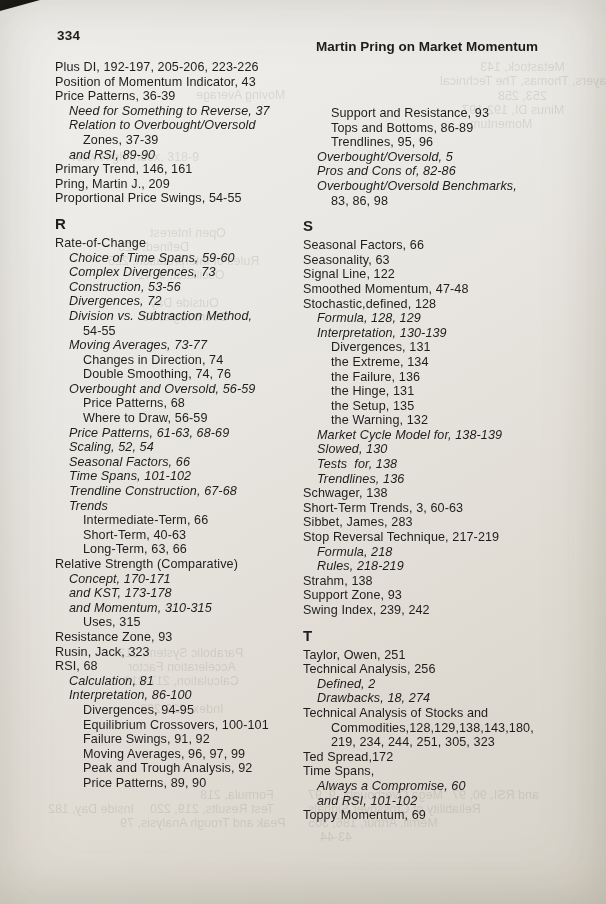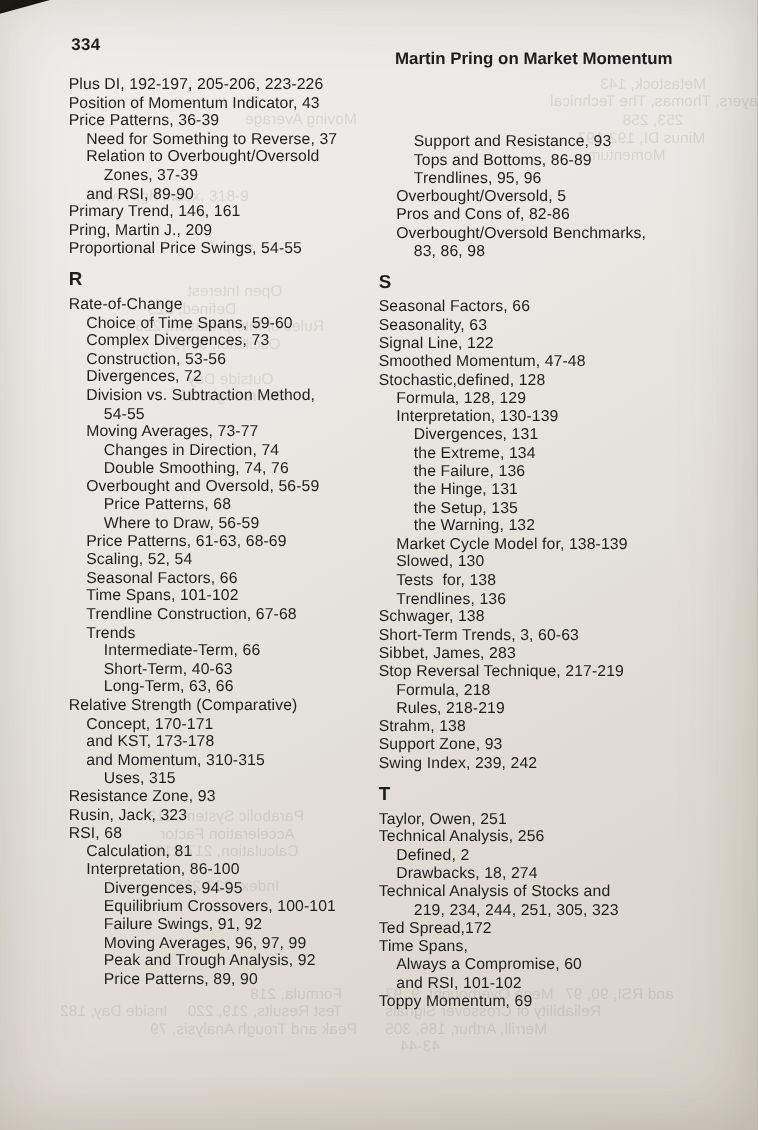--- a/index.html
+++ b/index.html
@@ -16,21 +16,21 @@
     position:absolute;top:0;left:0;width:0;height:0;
     border-top:11px solid #111;border-right:40px solid transparent;
     filter:blur(0.4px);
   }
   .hdr-num{position:absolute;left:57px;top:28px;font-size:13.5px;font-weight:bold;letter-spacing:.3px;}
   .hdr-title{position:absolute;right:68px;top:28px;font-size:13.5px;font-weight:bold;margin-top:11px;}
   .col{position:absolute;top:60px;width:262px;}
   .col-left{left:55px;}
   .col-right{left:303px;margin-top:46px;}
   .line{font-size:12.6px;line-height:14.6px;white-space:pre;letter-spacing:.1px;}
-  .ind1{padding-left:14px;}
+  .ind1{padding-left:14px;font-style:italic;}
   .ind2{padding-left:28px;}
   .sect{font-size:15px;font-weight:bold;line-height:18px;margin-top:9px;margin-bottom:3px;letter-spacing:.3px;}
   .ghost-layer{position:absolute;inset:0;pointer-events:none;}
   .ghost{
     position:absolute;font-size:12.3px;line-height:14px;white-space:pre;
     color:#6e6a5c;opacity:0.16;letter-spacing:.1px;
   }
   .ghost.m{transform:scaleX(-1);}
 </style>
 </head>
@@ -156,20 +156,21 @@
       <div class="line ind1">Rules, 218-219</div>
       <div class="line ind0">Strahm, 138</div>
       <div class="line ind0">Support Zone, 93</div>
       <div class="line ind0">Swing Index, 239, 242</div>
       <div class="sect">T</div>
       <div class="line ind0">Taylor, Owen, 251</div>
       <div class="line ind0">Technical Analysis, 256</div>
       <div class="line ind1">Defined, 2</div>
       <div class="line ind1">Drawbacks, 18, 274</div>
       <div class="line ind0">Technical Analysis of Stocks and</div>
+      <div class="line ind2">Commodities,128,129,138,143,180,</div>
       <div class="line ind2">219, 234, 244, 251, 305, 323</div>
       <div class="line ind0">Ted Spread,172</div>
       <div class="line ind0">Time Spans,</div>
       <div class="line ind1">Always a Compromise, 60</div>
       <div class="line ind1">and RSI, 101-102</div>
       <div class="line ind0">Toppy Momentum, 69</div>
     </div>
 
   <div class="vignette"></div>
 </div>

